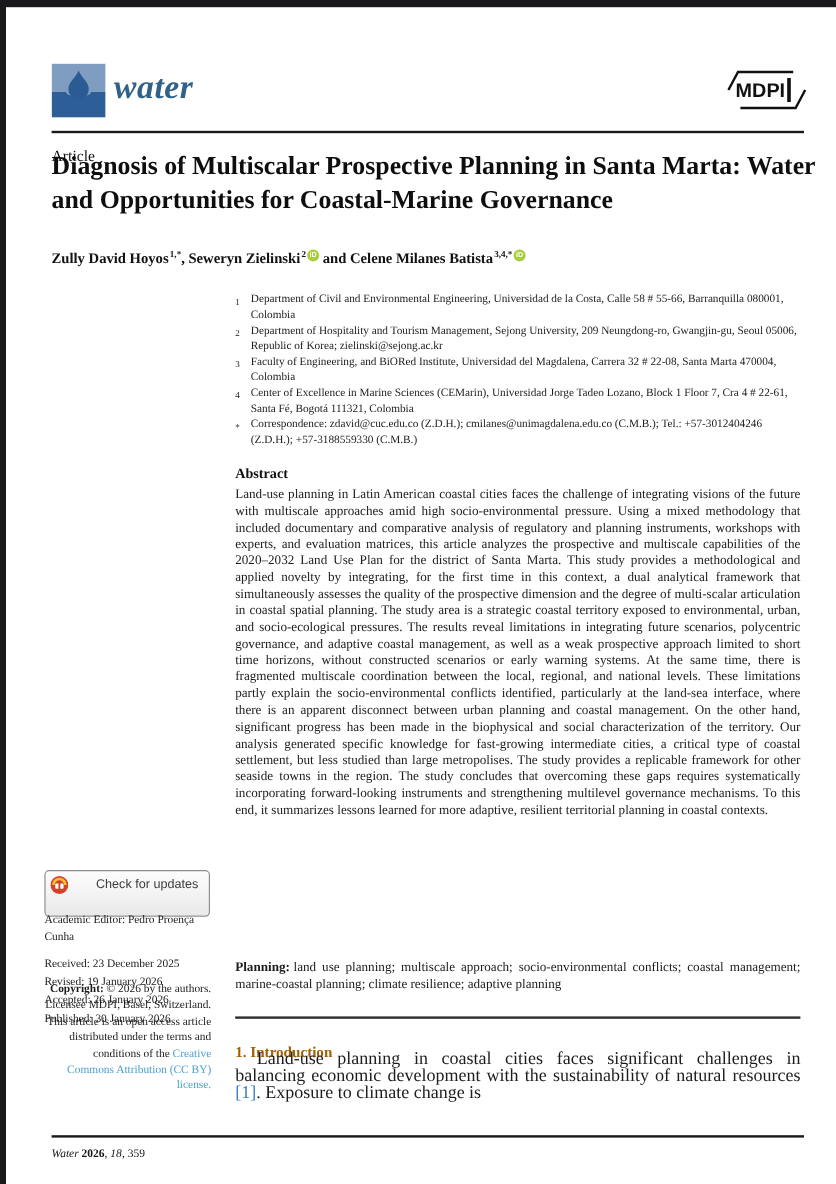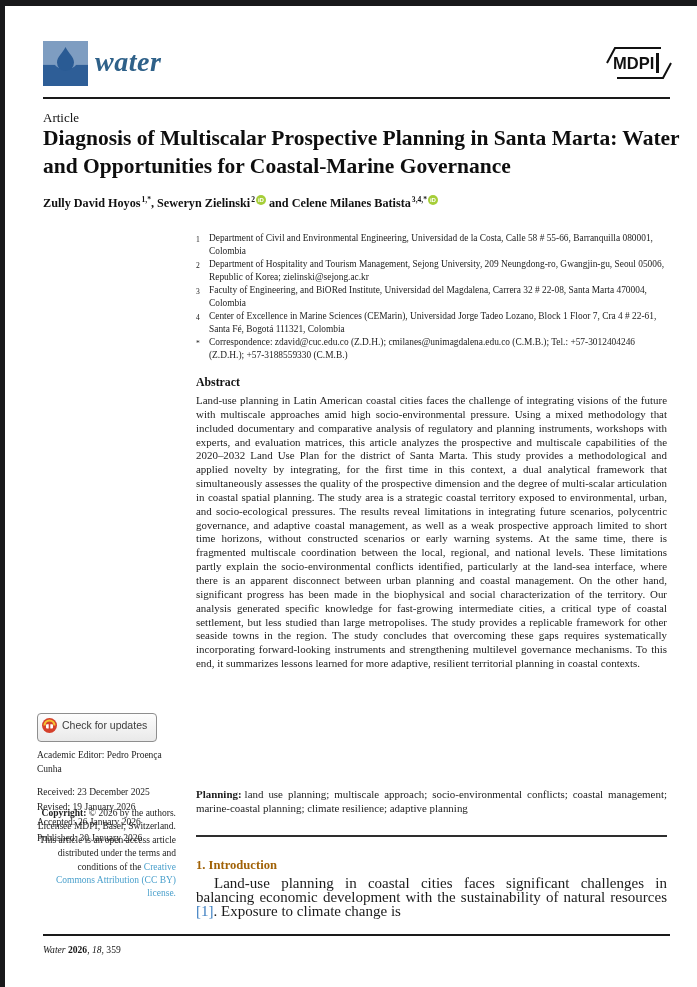--- a/index.html
+++ b/index.html
@@ -6,21 +6,21 @@
   body{
     width:697px;height:987px;overflow:hidden;
     background:#19191b;
     font-family:"Liberation Serif", serif;
     -webkit-font-smoothing:antialiased;
   }
   .page{
     position:absolute;left:5px;top:6px;width:692px;height:981px;
     background:#ffffff;color:#1a1a1a;
   }
-  .abs{position:absolute;}
+  .abs{position:absolute;margin-top:12px;}
 
   
   .logo-box{left:38px;top:35px;width:45px;height:45px;}
   .wordmark{
     left:90px;top:40px;
     font-style:italic;font-weight:700;font-size:28px;color:#2f6189;
     letter-spacing:.5px;
   }
   .mdpi-box{left:599px;top:39px;width:70px;height:36px;}
   .rule{background:#1a1a1a;height:2px;}
@@ -56,22 +56,22 @@
   .col-divider{left:191px;top:829px;width:471px;height:1.5px;background:#2e2e2e;}
   .section-heading{left:191px;top:852px;font-size:12.6px;font-weight:700;color:#a16207;}
   .intro-p{
     left:191px;top:871px;width:471px;margin:0;
     font-size:15px;line-height:13.85px;text-align:justify;text-indent:18px;color:#1c1c1c;
   }
   .ref-link{color:#3d7fc1;}
 
   
   .check-btn{
-    left:32px;top:707px;height:22px;padding:0 9px 5px 4px;
-    display:inline-flex;align-items:center;gap:5px;
+    left:32px;top:707px;height:22px;padding:0 9px 15px 4px;
+    display:inline-flex;align-items:center;gap:23px;
     background:linear-gradient(#fdfdfd,#e9e9e9);
     border:1px solid #8e8e8e;border-radius:4px;
     font-family:"Liberation Sans",sans-serif;font-size:10.5px;color:#3c3c3c;
     cursor:pointer;
   }
   .crossmark{width:15px;height:15px;}
   .side-text{left:32px;width:142px;font-size:9.5px;color:#1c1c1c;}
   .ed-block{top:743px;line-height:13.5px;}
   .dates-block{top:779px;line-height:15.2px;}
   .copy-block{top:801px;width:139px;line-height:13.4px;text-align:right;}

